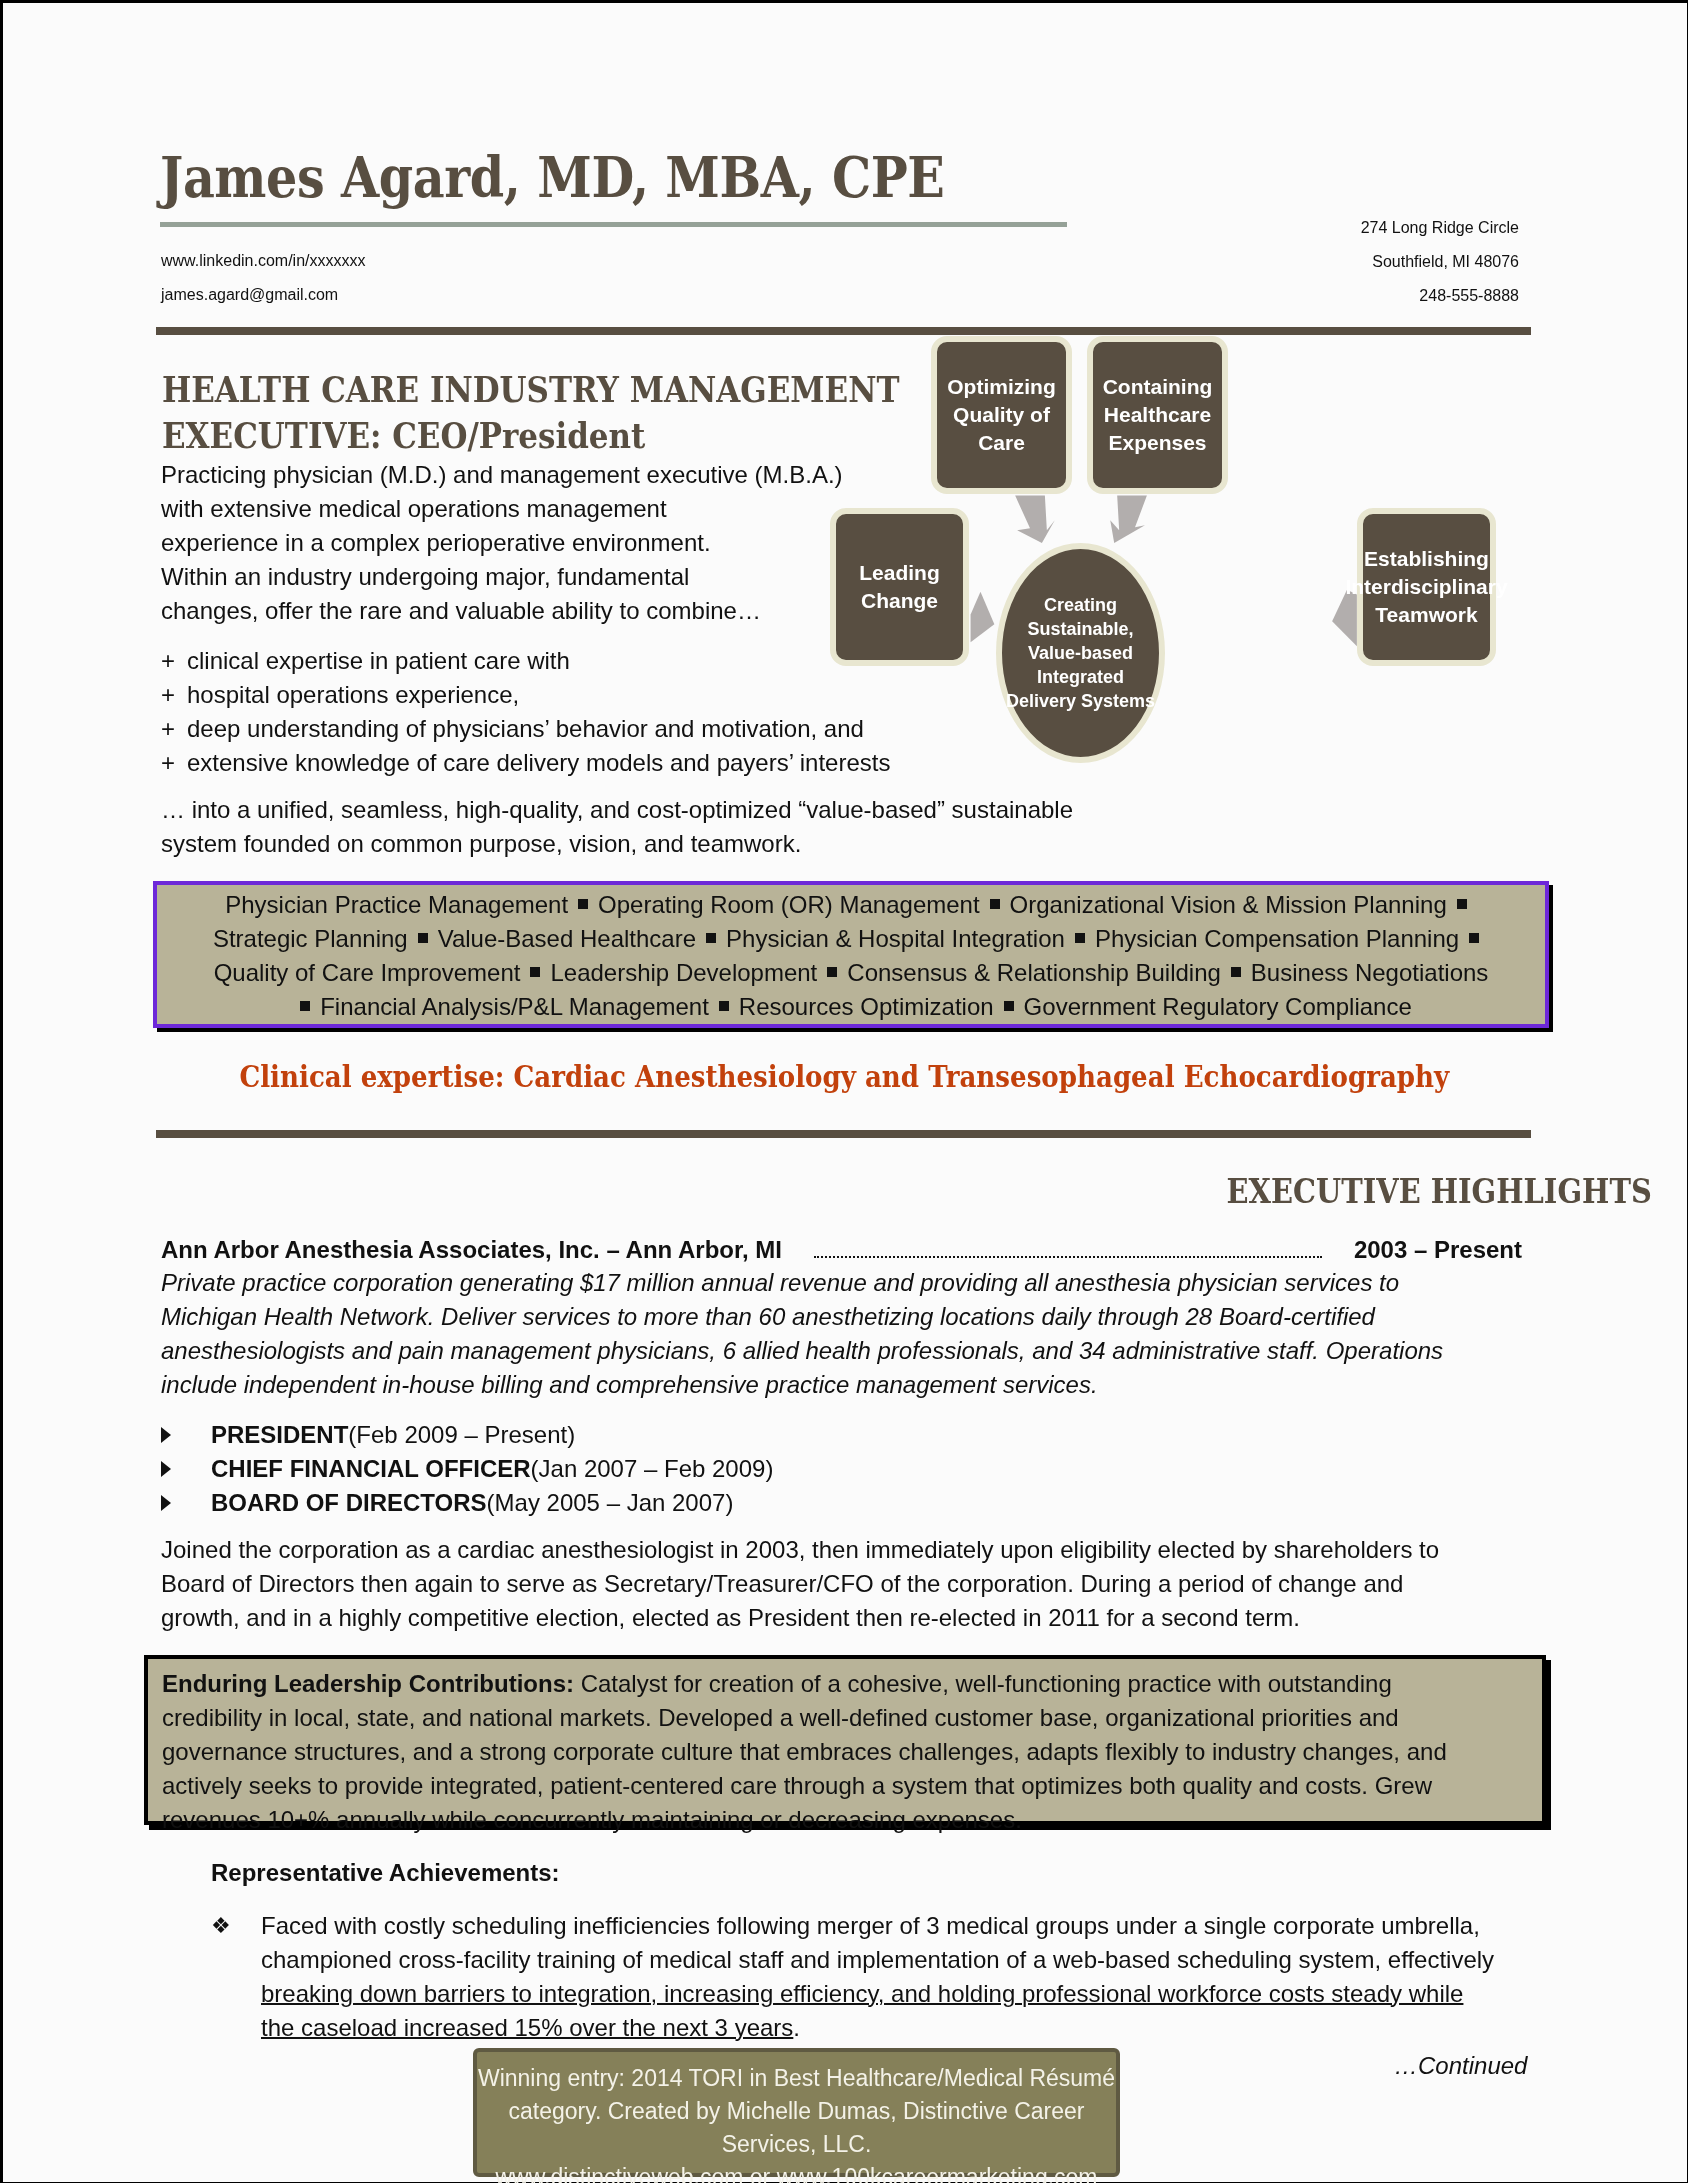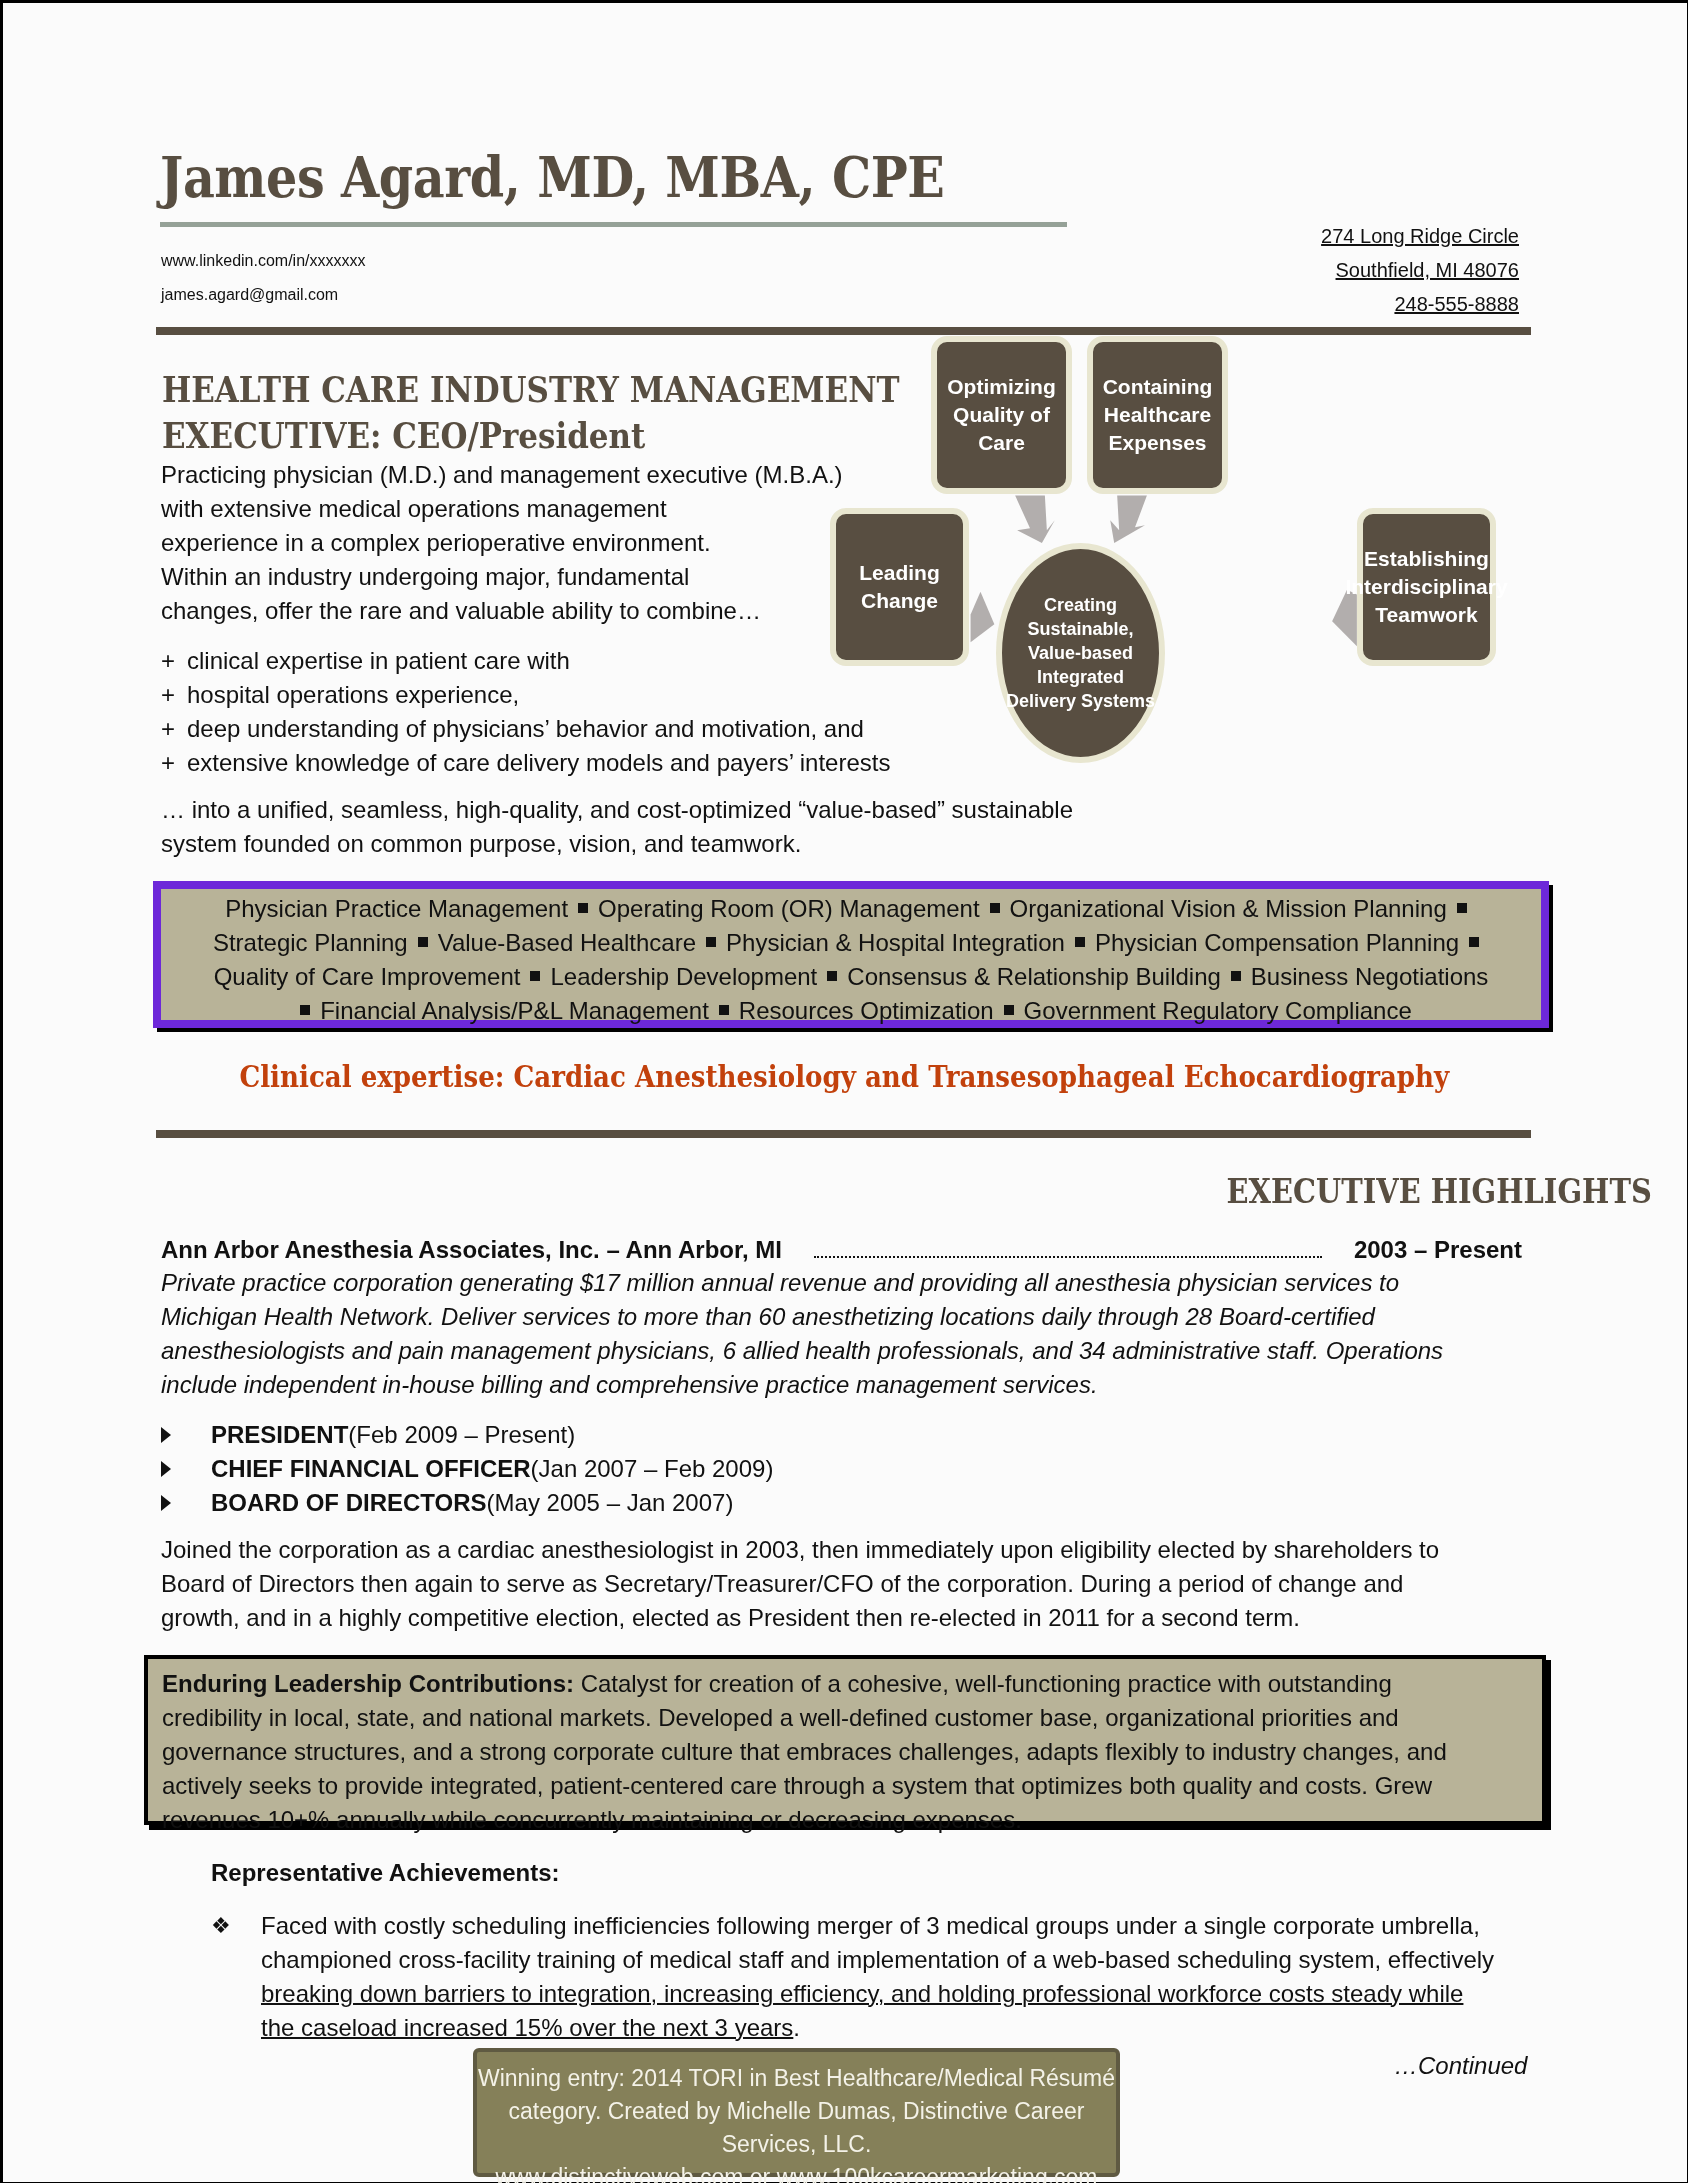--- a/index.html
+++ b/index.html
@@ -3,38 +3,38 @@
 <meta charset="utf-8">
 <style>
   * { box-sizing: border-box; margin: 0; padding: 0; }
   html, body { width: 1689px; height: 2184px; background: #fbfbfb; }
   body { position: relative; overflow: hidden; font-family: "Liberation Sans", sans-serif; color: #111; }
   .page-border { position: absolute; left: 0; top: 0; width: 1689px; height: 2184px; border: 3px solid #000; border-right-width: 2px; border-bottom-width: 2px; pointer-events: none; }
 
   .name { position: absolute; left: 160px; top: 144px; font-size: 56px; font-weight: bold; letter-spacing: -0.5px; color: #584e41; font-family: "DejaVu Serif", serif; transform: scaleX(0.88); transform-origin: left; }
   .name-rule { position: absolute; left: 160px; top: 222px; width: 907px; height: 5px; background: #95a197; }
   .contact-left { position: absolute; left: 161px; top: 244px; font-size: 16px; line-height: 34px; }
-  .contact-right { position: absolute; right: 170px; top: 219px; font-size: 20px; line-height: 34px; text-align: right; text-decoration: underline; }
+  .contact-right { position: absolute; right: 170px; top: 211px; font-size: 16px; line-height: 34px; text-align: right; }
   .rule-thick { position: absolute; left: 156px; width: 1375px; height: 8px; background: #584e41; }
 
   .headline { position: absolute; left: 162px; top: 366px; font-size: 36px; font-weight: bold; line-height: 46px; color: #584e41; font-family: "DejaVu Serif", serif; transform: scaleX(0.86); transform-origin: left; white-space: nowrap; }
   .summary { position: absolute; left: 161px; top: 458px; width: 752px; font-size: 24px; line-height: 34px; }
   .plus-list { position: absolute; left: 161px; top: 644px; font-size: 24px; line-height: 34px; }
   .plus-list li { list-style: none; }
   .plus-list .plus { display: inline-block; width: 26px; }
   .closing { position: absolute; left: 161px; top: 793px; width: 990px; font-size: 24px; line-height: 34px; }
 
   
   .diagram { position: absolute; left: 822px; top: 332px; width: 733px; height: 446px; }
   .box { position: absolute; background: #584e41; border: 6px solid #e8e6d0; border-radius: 16px; color: #fff; font-weight: bold; font-size: 21px; line-height: 28px; display: flex; align-items: center; justify-content: center; text-align: center; }
   .circle { position: absolute; left: 245px; top: 211px; width: 231px; height: 233px; border-radius: 50%; background: #584e41; border: 6px solid #e8e6d0; color: #fff; font-weight: bold; font-size: 18px; line-height: 24px; display: flex; align-items: center; justify-content: center; text-align: center; }
   .arrow { position: absolute; }
 
   
-  .kw-box { position: absolute; left: 153px; top: 881px; width: 1396px; height: 147px; background: #b8b398; border: 8px solid #6d28d9; box-shadow: 4px 4px 0 #000; font-size: 24px; line-height: 34px; text-align: center; padding-top: 3px; }
+  .kw-box { position: absolute; left: 153px; top: 881px; width: 1396px; height: 147px; background: #b8b398; border: 4px solid #6d28d9; box-shadow: 4px 4px 0 #000; font-size: 24px; line-height: 34px; text-align: center; padding-top: 3px; }
   .kw-line { white-space: nowrap; }
   .sq { display: inline-block; width: 10px; height: 10px; background: #111; margin: 0 10px; vertical-align: 4px; }
 
   .clinical { position: absolute; left: 0; width: 1689px; top: 1059px; text-align: center; font-size: 30px; font-weight: bold; color: #c2410c; font-family: "DejaVu Serif", serif; }
   .clinical span { display: inline-block; transform: scaleX(0.87); }
   .exec-title { position: absolute; left: 0; width: 1689px; top: 1171px; text-align: right; font-size: 34px; font-weight: bold; color: #584e41; font-family: "DejaVu Serif", serif; }
   .exec-title span { display: inline-block; transform: scaleX(0.85); }
 
   .job-head { position: absolute; left: 161px; top: 1233px; width: 1361px; display: flex; font-size: 24px; font-weight: bold; line-height: 34px; gap: 28px; }
   .job-head .dots { flex: 1; border-bottom: 2px dotted #111; margin: 0 4px 9px 4px; }

